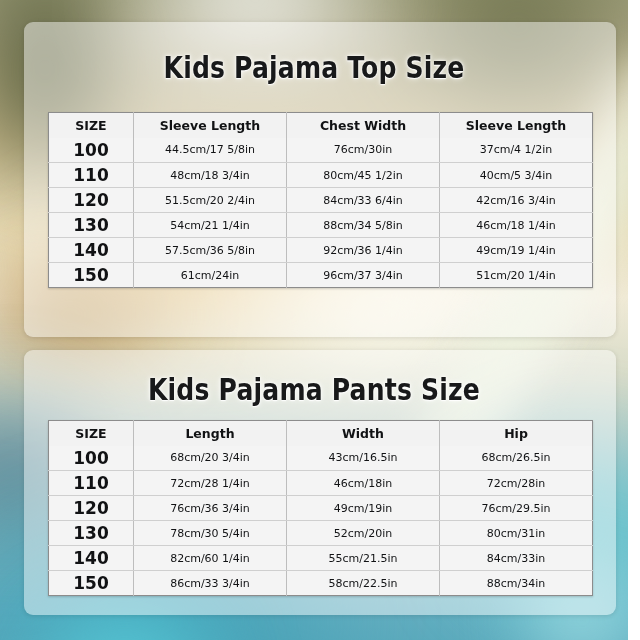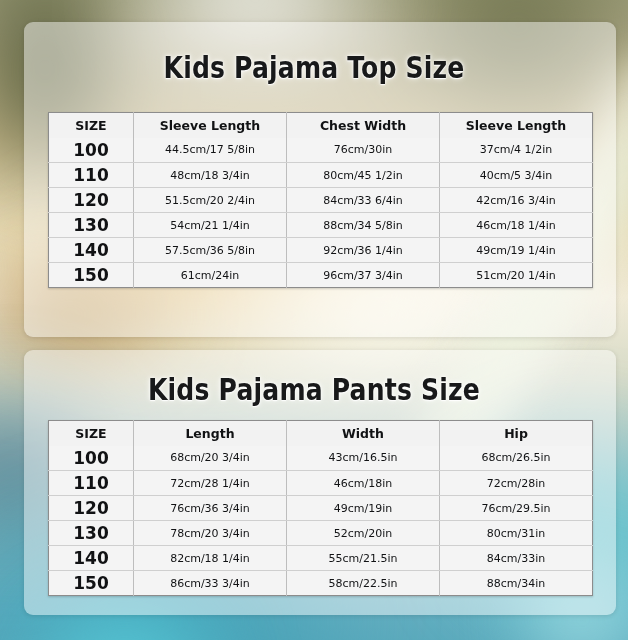--- a/index.html
+++ b/index.html
@@ -341,27 +341,27 @@
         <td>72cm/28in</td>
       </tr>
       <tr>
         <td class="col-size">120</td>
         <td>76cm/36 3/4in</td>
         <td>49cm/19in</td>
         <td>76cm/29.5in</td>
       </tr>
       <tr>
         <td class="col-size">130</td>
-        <td>78cm/20 3/4in</td>
+        <td>78cm/30 5/4in</td>
         <td>52cm/20in</td>
         <td>80cm/31in</td>
       </tr>
       <tr>
         <td class="col-size">140</td>
-        <td>82cm/18 1/4in</td>
+        <td>82cm/60 1/4in</td>
         <td>55cm/21.5in</td>
         <td>84cm/33in</td>
       </tr>
       <tr>
         <td class="col-size">150</td>
         <td>86cm/33 3/4in</td>
         <td>58cm/22.5in</td>
         <td>88cm/34in</td>
       </tr>
     </tbody>

